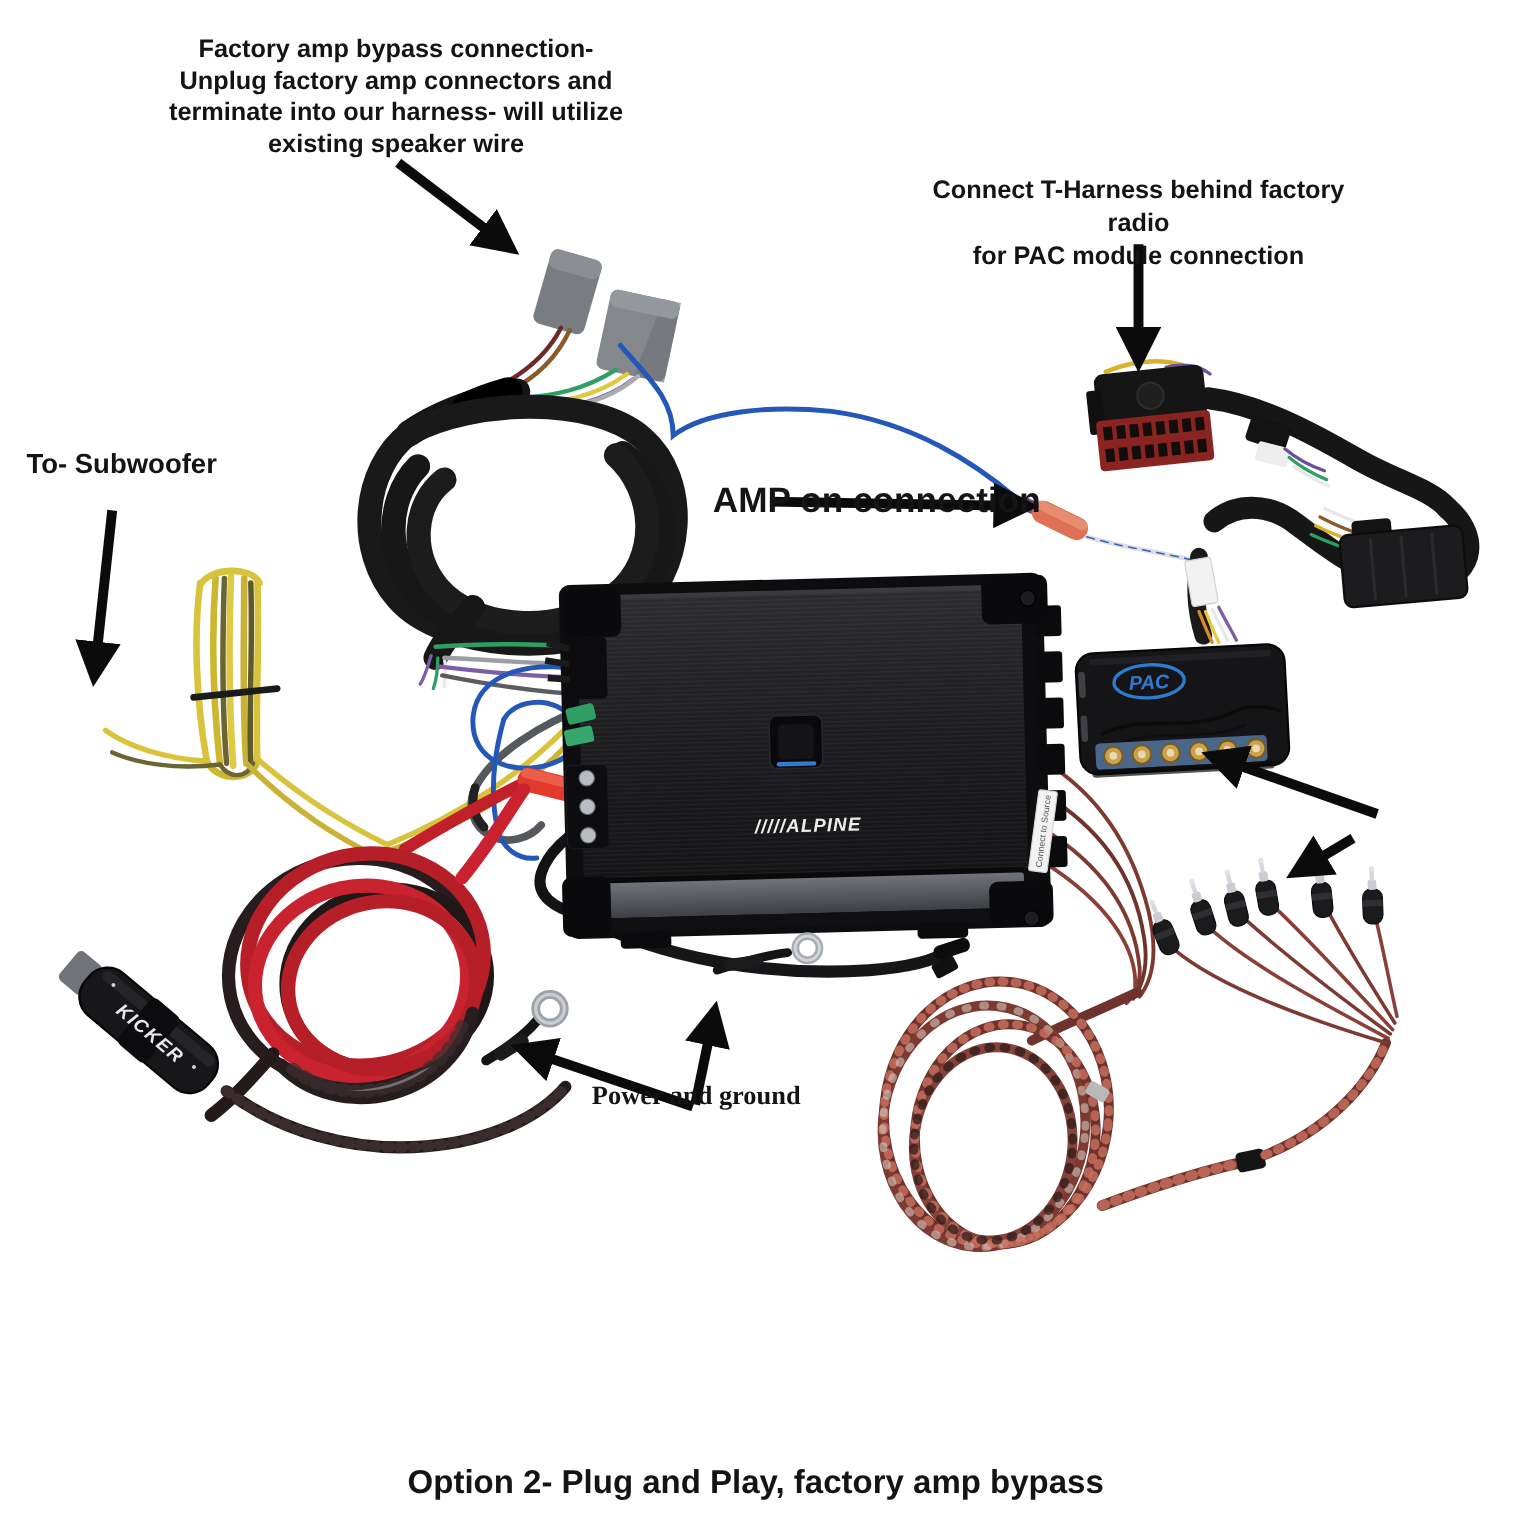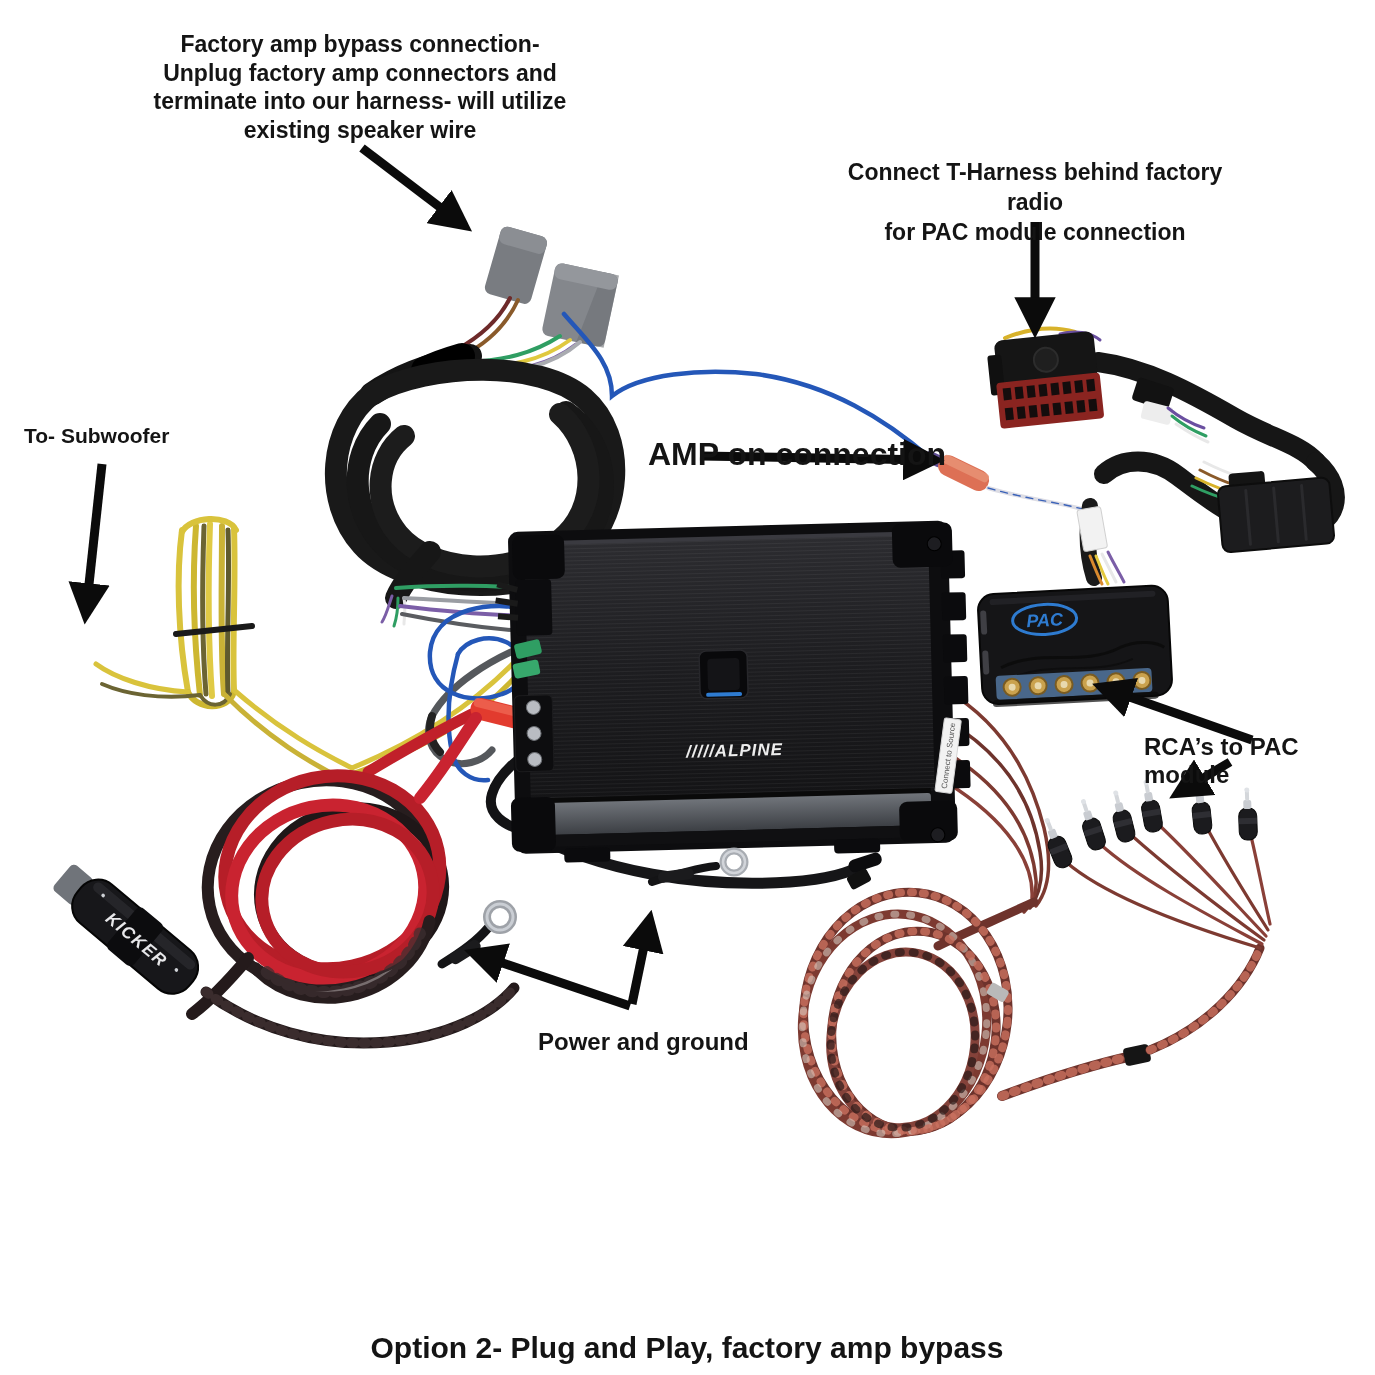--- a/index.html
+++ b/index.html
@@ -2,24 +2,24 @@
 <html><head>
 <meta charset="utf-8">
 <style>
   html,body{margin:0;padding:0;background:#ffffff;}
   .stage{position:relative;width:1375px;height:1375px;background:#ffffff;overflow:hidden;
          font-family:"Liberation Sans",sans-serif;}
   .scene{position:absolute;left:0;top:0;}
   .note{position:absolute;font-weight:700;color:#141414;white-space:pre-line;}
   .n-factory{left:145px;top:30px;width:430px;text-align:center;font-size:23px;line-height:1.24;}
   .n-tharness{left:825px;top:158px;width:420px;text-align:center;font-size:23px;line-height:1.3;}
-  .n-sub{left:24px;top:424px;font-size:21px;}
+  .n-sub{left:24px;top:408px;font-size:25px;}
   .n-ampon{left:648px;top:436px;font-size:32px;}
   .n-rca{left:1144px;top:733px;font-size:24px;}
-  .n-pg{left:538px;top:1028px;font-size:24px;}
+  .n-pg{left:538px;top:984px;font-size:24px;font-family:Liberation Serif, serif;}
   .n-caption{left:287px;top:1328px;width:800px;text-align:center;font-size:30px;line-height:1.32;}
 </style>
 </head>
 <body>
 
 <div class="stage">
 
   <svg class="scene" width="1375" height="1375" viewBox="0 0 1375 1375">
     <defs>
       <marker id="ah" markerWidth="4.6" markerHeight="4.6" refX="3.2" refY="2.3" orient="auto">
@@ -381,17 +381,16 @@
   </svg>
 
   <div class="note n-tharness">Connect T-Harness behind factory radio
 for PAC module connection</div>
   <div class="note n-factory">Factory amp bypass connection-
 Unplug factory amp connectors and
 terminate into our harness- will utilize
 existing speaker wire</div>
   <div class="note n-sub">To- Subwoofer</div>
   <div class="note n-ampon">AMP on connection</div>
-  <div class="note n-rca">RCA’s to PAC module</div>
   <div class="note n-pg">Power and ground</div>
   <div class="note n-caption">Option 2- Plug and Play, factory amp bypass
 solution with factory head unit</div>
 </div>
 
 </body></html>

